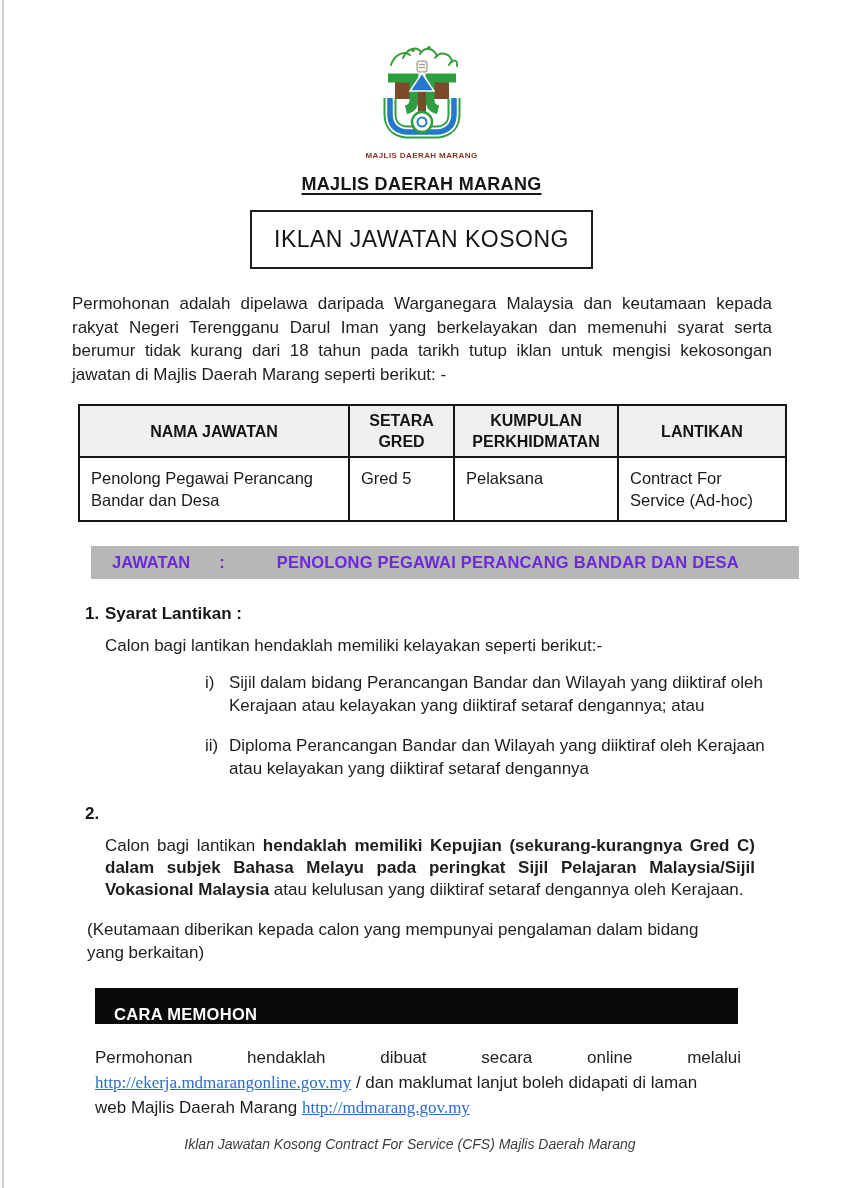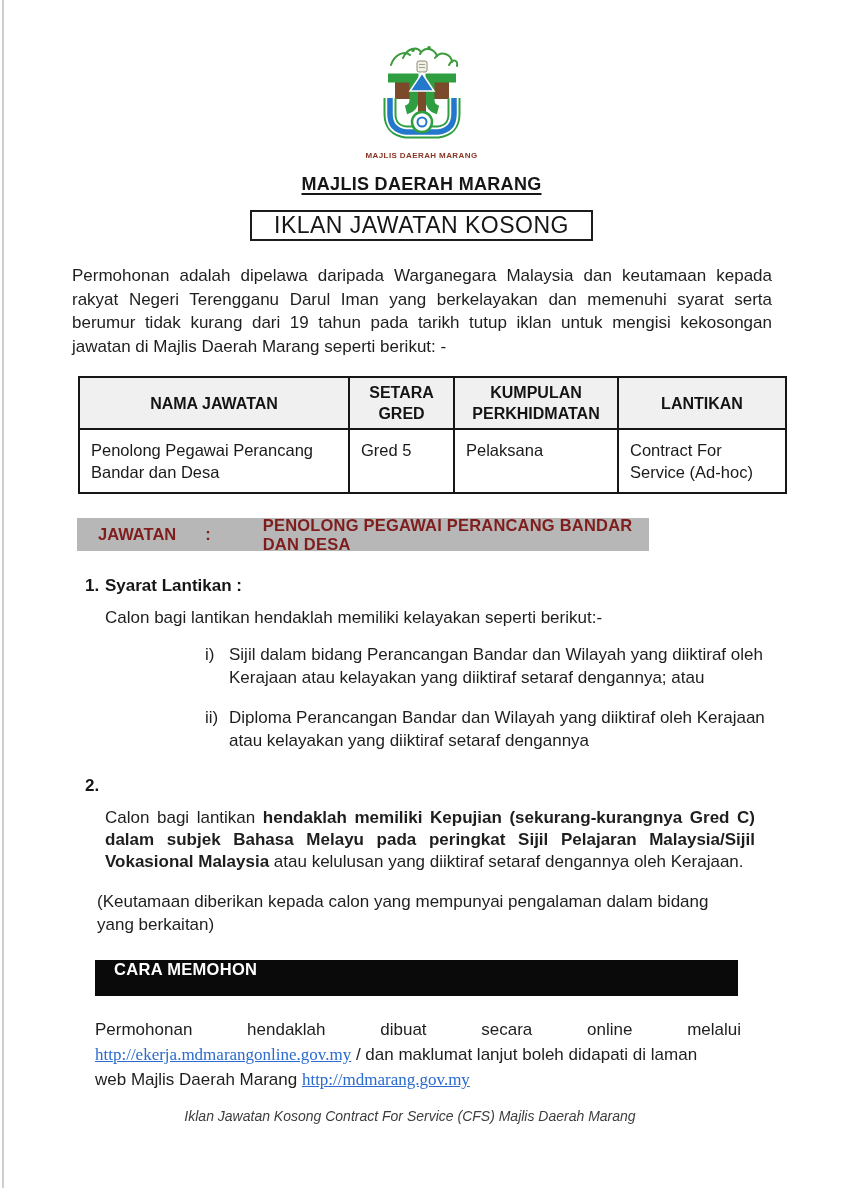--- a/index.html
+++ b/index.html
@@ -23,21 +23,21 @@
   }
   .org-title{
     text-align:center;margin-top:13px;
     font-size:18px;font-weight:bold;letter-spacing:.3px;
     text-decoration:underline;text-underline-offset:3px;text-decoration-thickness:2px;
     color:#161616;
   }
   .doc-title-row{text-align:center;margin-top:15px;line-height:0;}
   .doc-title-box{
     display:inline-block;border:2px solid #1c1c1c;
-    padding:0 22px;font-size:23px;letter-spacing:.5px;line-height:27px;color:#161616;
+    padding:14px 22px;font-size:23px;letter-spacing:.5px;line-height:27px;color:#161616;
   }
 
   
   .intro{
     margin-top:23px;width:700px;
     font-size:17px;line-height:23.5px;text-align:justify;
   }
 
   
   table.vacancy{
@@ -50,51 +50,51 @@
   }
   table.vacancy td{
     border:2px solid #161616;font-size:16.5px;line-height:22px;
     padding:9px 11px;vertical-align:top;color:#1a1a1a;
   }
   td.c-left{text-align:left;}
   td.c-center{text-align:left;}
 
   
   .position-bar{
-    margin-top:24px;margin-left:5px;width:572px;height:33px;
+    margin-top:24px;margin-left:19px;width:708px;height:33px;
     background:var(--bar-gray,#b7b7b7);
     display:flex;align-items:center;
-    font-size:16.5px;font-weight:bold;color:#7f1d1d;
+    font-size:16.5px;font-weight:bold;color:#6d28d9;
   }
   .pb-label{margin-left:21px;}
   .pb-colon{margin-left:29px;}
   .pb-value{margin-left:52px;letter-spacing:.2px;}
 
   
   .sec-head{display:flex;margin-left:13px;font-size:17px;font-weight:bold;color:#161616;}
   .sec-head.s1{margin-top:25px;}
   .sec-head.s2{margin-top:24px;}
   .sec-num{width:20px;flex-shrink:0;}
   .s1-lead{margin-left:33px;margin-top:11px;font-size:17px;line-height:22px;}
   .req-items{margin-top:14px;margin-left:133px;width:584px;}
   .req-item{display:flex;margin-bottom:17px;}
   .i-marker{width:24px;flex-shrink:0;font-size:17px;line-height:23px;}
   .i-text{flex:1;max-width:560px;font-size:17px;line-height:23px;}
   .s2-body{
     margin-left:33px;margin-top:11px;width:650px;
     font-size:17px;line-height:22px;text-align:justify;
   }
   .s2-body b{font-weight:bold;}
-  .s2-note{margin-left:25px;margin-top:17px;width:640px;font-size:17px;line-height:23px;}
+  .s2-note{margin-left:15px;margin-top:17px;width:640px;font-size:17px;line-height:23px;}
 
   
   .black-bar{
     margin-top:24px;margin-left:23px;width:643px;height:36px;
     background:var(--bar-black,#0a0a0a);color:#ffffff;
-    display:flex;align-items:flex-start;
+    display:flex;align-items:flex-end;
     font-size:16.5px;font-weight:bold;letter-spacing:.3px;
   }
   .bb-title{margin-left:19px;}
   .apply-para{margin-top:21px;margin-left:23px;width:660px;font-size:17px;line-height:25px;}
   .apply-line1{display:block;word-spacing:50px;white-space:nowrap;}
   .apply-line{display:block;}
   a.doc-link{color:var(--link-blue,#2b6bce);text-decoration:underline;font-family:Liberation Serif, serif;}
 
   
   .footer-note{
@@ -142,21 +142,21 @@
     </svg>
     <div class="logo-caption">MAJLIS DAERAH MARANG</div>
   </div>
 
   <div class="org-title">MAJLIS DAERAH MARANG</div>
 
   <div class="doc-title-row">
     <span class="doc-title-box">IKLAN JAWATAN KOSONG</span>
   </div>
 
-  <p class="intro">Permohonan adalah dipelawa daripada Warganegara Malaysia dan keutamaan kepada rakyat Negeri Terengganu Darul Iman yang berkelayakan dan memenuhi syarat serta berumur tidak kurang dari 19 tahun pada tarikh tutup iklan untuk mengisi kekosongan jawatan di Majlis Daerah Marang seperti berikut: -</p>
+  <p class="intro">Permohonan adalah dipelawa daripada Warganegara Malaysia dan keutamaan kepada rakyat Negeri Terengganu Darul Iman yang berkelayakan dan memenuhi syarat serta berumur tidak kurang dari 18 tahun pada tarikh tutup iklan untuk mengisi kekosongan jawatan di Majlis Daerah Marang seperti berikut: -</p>
 
   <table class="vacancy">
     <colgroup>
         <col style="width:270px">
         <col style="width:105px">
         <col style="width:164px">
         <col style="width:168px">
       </colgroup>
     <tbody>
         <tr>

